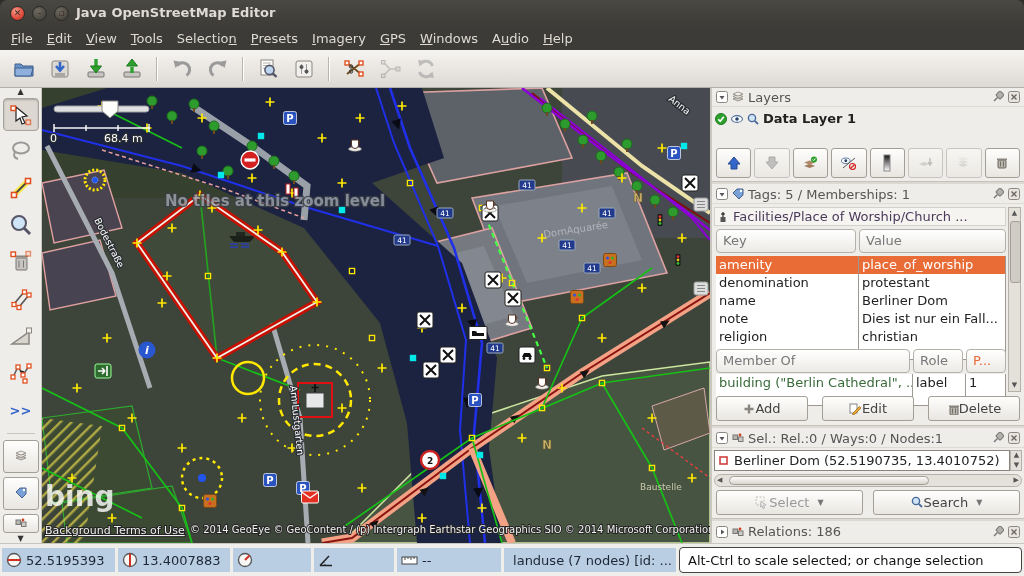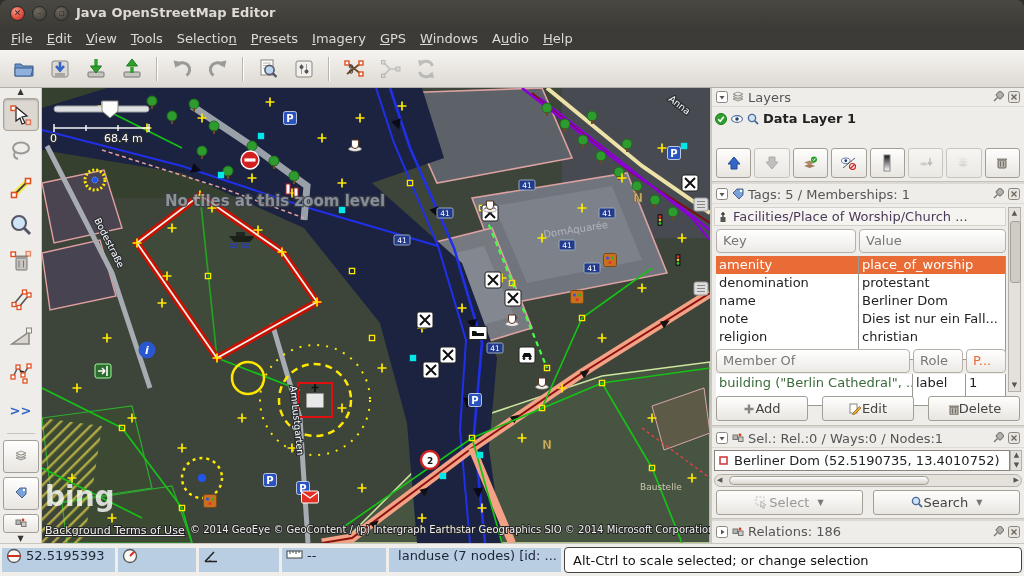--- a/index.html
+++ b/index.html
@@ -40,21 +40,21 @@
   .rowsel{background:#e96b35;color:#fff;}
   .tagtable{font-size:13px;color:#222;}
   .tcell{position:absolute;box-sizing:border-box;border-bottom:1px solid #9c9892;border-right:1px solid #9c9892;background:#fff;padding:0 3px;white-space:nowrap;overflow:hidden;height:32px;line-height:17px;}
   .tcell.sel{background:#e96b35;color:#fff;}
   .colhdr{position:absolute;height:24px;line-height:22px;padding:0 6px;color:#777;background:linear-gradient(#fff,#eceae6);border:1px solid #b5b1aa;border-radius:4px;box-sizing:border-box;white-space:nowrap;overflow:hidden;}
   .vscroll{position:absolute;width:13px;background:#e4e1db;border:1px solid #b5b1aa;box-sizing:border-box;}
   .vthumb{position:absolute;left:1px;width:9px;background:#cfccc5;border:1px solid #a39f97;border-radius:3px;}
   .sarrow{position:absolute;left:0;width:11px;height:11px;font-size:7px;text-align:center;line-height:11px;color:#555;}
   
   #statusbar{left:0;top:543px;width:1024px;height:33px;background:#f0eeeb;border-top:1px solid #c9c5bf;box-sizing:border-box;display:flex;align-items:center;gap:3px;padding:0 2px;}
-  .sseg{height:24px;background:#b9cde3;display:flex;align-items:flex-start;gap:4px;padding:0 4px;box-sizing:border-box;font-size:13px;color:#1d2736;white-space:nowrap;overflow:hidden;flex:none;}
+  .sseg{height:24px;background:#b9cde3;display:flex;align-items:center;gap:4px;padding:0 4px;box-sizing:border-box;font-size:13px;color:#1d2736;white-space:nowrap;overflow:hidden;flex:none;}
   #hintbox{height:24px;background:#fff;border:1px solid #444;border-radius:4px;display:flex;align-items:center;padding:0 8px;font-size:13px;color:#111;white-space:nowrap;overflow:hidden;flex:1;}
   svg text{font-family:"DejaVu Sans","Liberation Sans",sans-serif;}
   .outl{paint-order:stroke;stroke:#2b2f34;stroke-width:2.5px;fill:#fff;}
 </style>
 </head>
 <body>
 
 <svg width="0" height="0" style="position:absolute">
   <defs>
     <linearGradient id="ggrad" x1="0" y1="0" x2="0" y2="1">
@@ -909,20 +909,27 @@
   </div>
 
   <div id="statusbar" class="abs">
     <span class="sseg" style="width:113px">
       <svg width="16" height="16">
           <circle cx="8" cy="8" r="6.5" fill="#f8f8f6" stroke="#555" stroke-width="1.3"></circle>
           <path d="M1.5 8 H14.5" stroke="#d03020" stroke-width="2"></path>
         </svg>
       <span>52.5195393</span>
     </span>
+    <span class="sseg" style="width:112px">
+      <svg width="16" height="16">
+          <circle cx="8" cy="8" r="6.5" fill="#f8f8f6" stroke="#555" stroke-width="1.3"></circle>
+          <path d="M8 1.5 V14.5" stroke="#d03020" stroke-width="2"></path>
+        </svg>
+      <span>13.4007883</span>
+    </span>
     <span class="sseg" style="width:78px">
       <svg width="16" height="16">
           <circle cx="8" cy="8" r="6.5" fill="#f8f8f6" stroke="#555" stroke-width="1.3"></circle>
           <path d="M8 8 L12.5 3.5" stroke="#d03020" stroke-width="2"></path>
         </svg>
       <span></span>
     </span>
     <span class="sseg" style="width:80px">
       <svg width="16" height="16">
           <path d="M2 13.5 H14 M2 13.5 L11 4" stroke="#222" stroke-width="1.5" fill="none"></path>

